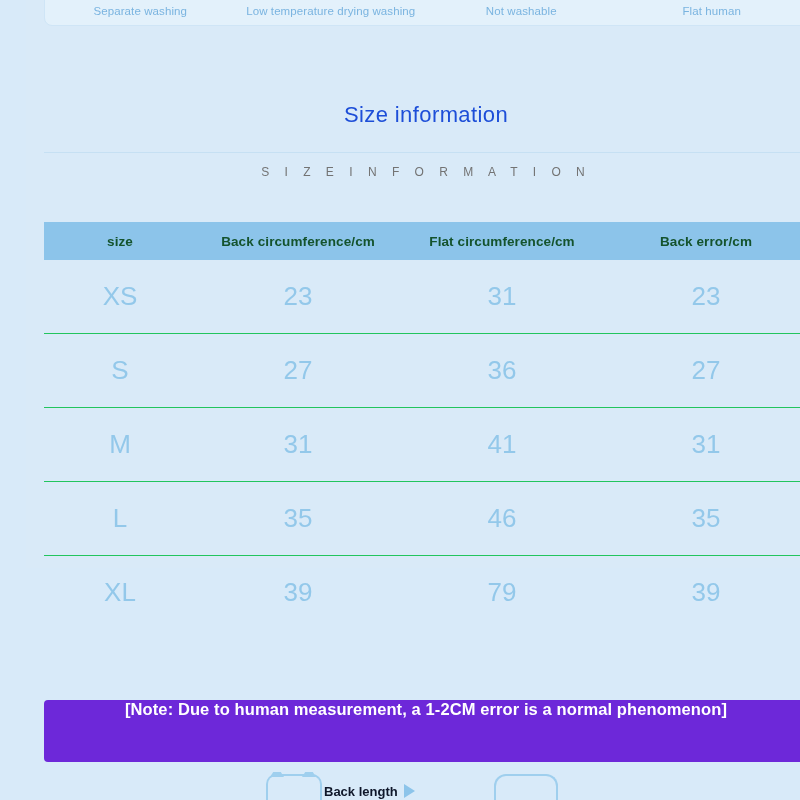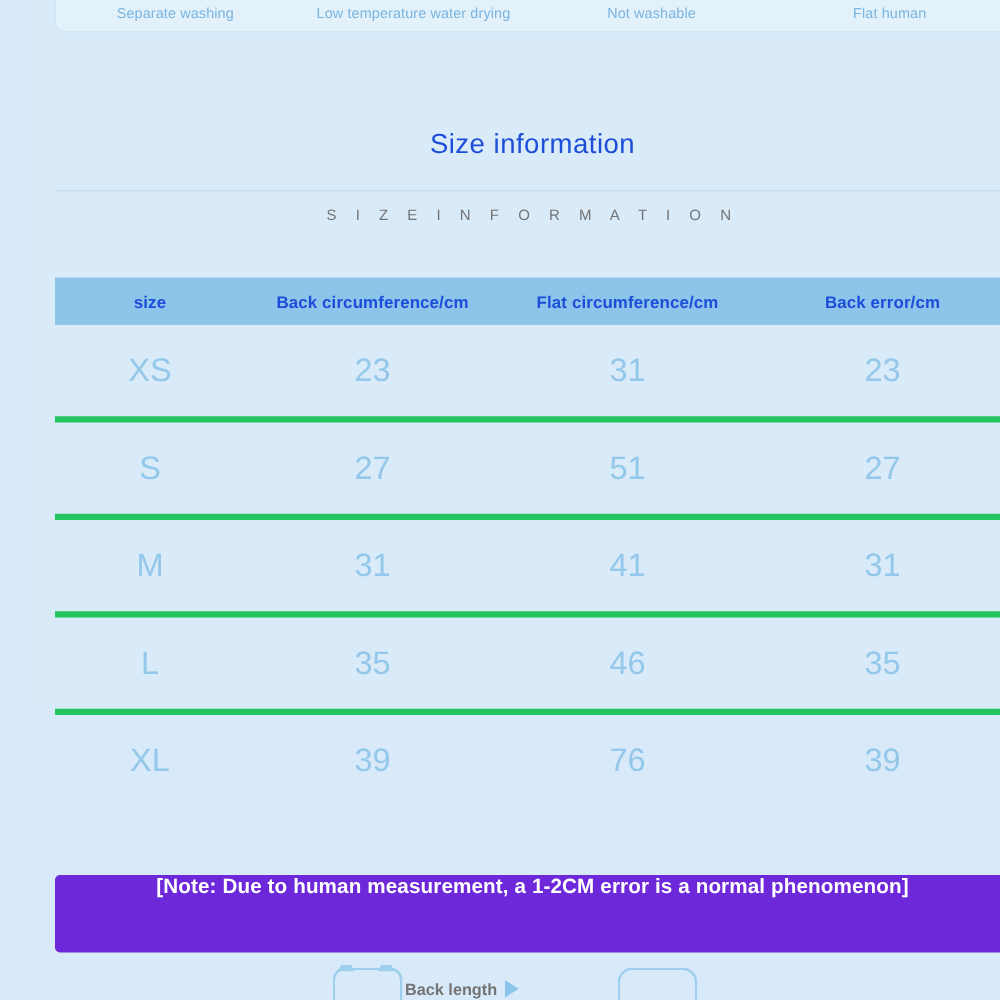--- a/index.html
+++ b/index.html
@@ -81,34 +81,34 @@
   .size-table {
     position: absolute;
     top: 222px;
     left: 18px;
     width: 764px;
     border-collapse: collapse;
     table-layout: fixed;
   }
   .size-table thead th {
     background: #8cc4ea;
-    color: #1d4ed8;
+    color: #14532d;
     font-size: 13.5px;
     font-weight: bold;
     height: 36px;
     text-align: center;
     letter-spacing: 0.1px;
   }
   .size-table thead th:first-child { width: 150px; }
   .size-table tbody td {
     height: 71px;
     text-align: center;
     font-size: 26px;
     color: #93c8ea;
-    border-bottom: 5px solid #22c55e;
+    border-bottom: 1px solid #22c55e;
   }
   .size-table tbody tr:last-child td { border-bottom: none; }
 
   
   .note-bar {
     position: absolute;
     top: 700px;
     left: 18px;
     width: 764px;
     height: 62px;
@@ -154,21 +154,21 @@
     border-bottom: 11px solid #9fcfee;
   }
   .cat-ear-l { left: 244px; top: -6px; }
   .cat-ear-r { left: 276px; top: -6px; }
   .measure-label {
     position: absolute;
     left: 298px;
     top: 12px;
     font-size: 13px;
     font-weight: bold;
-    color: #737373;
+    color: #0f172a;
   }
   .arrow-head {
     position: absolute;
     left: 378px;
     top: 12px;
     width: 0; height: 0;
     border-top: 7px solid transparent;
     border-bottom: 7px solid transparent;
     border-left: 11px solid #8cc4ea;
   }
@@ -184,21 +184,21 @@
   }
 </style>
 </head>
 <body>
 
 <div id="page">
 
   <div class="care-strip">
     <div class="care-items">
       <div class="care-item">Separate washing</div>
-      <div class="care-item">Low temperature water drying</div>
+      <div class="care-item">Low temperature drying washing</div>
       <div class="care-item">Not washable</div>
       <div class="care-item">Flat human</div>
     </div>
   </div>
 
   <div class="title-main">Size information</div>
   <div class="divider"></div>
   <div class="title-sub">S I Z E   I N F O R M A T I O N</div>
 
   <table class="size-table">
@@ -213,39 +213,39 @@
     <tbody>
       <tr>
         <td>XS</td>
         <td>23</td>
         <td>31</td>
         <td>23</td>
       </tr>
       <tr>
         <td>S</td>
         <td>27</td>
-        <td>51</td>
+        <td>36</td>
         <td>27</td>
       </tr>
       <tr>
         <td>M</td>
         <td>31</td>
         <td>41</td>
         <td>31</td>
       </tr>
       <tr>
         <td>L</td>
         <td>35</td>
         <td>46</td>
         <td>35</td>
       </tr>
       <tr>
         <td>XL</td>
         <td>39</td>
-        <td>76</td>
+        <td>79</td>
         <td>39</td>
       </tr>
     </tbody>
   </table>
 
   <div class="note-bar">
     <span class="note-text">[Note: Due to human measurement, a 1-2CM error is a normal phenomenon]</span>
   </div>
 
   <div class="diagram-area">

